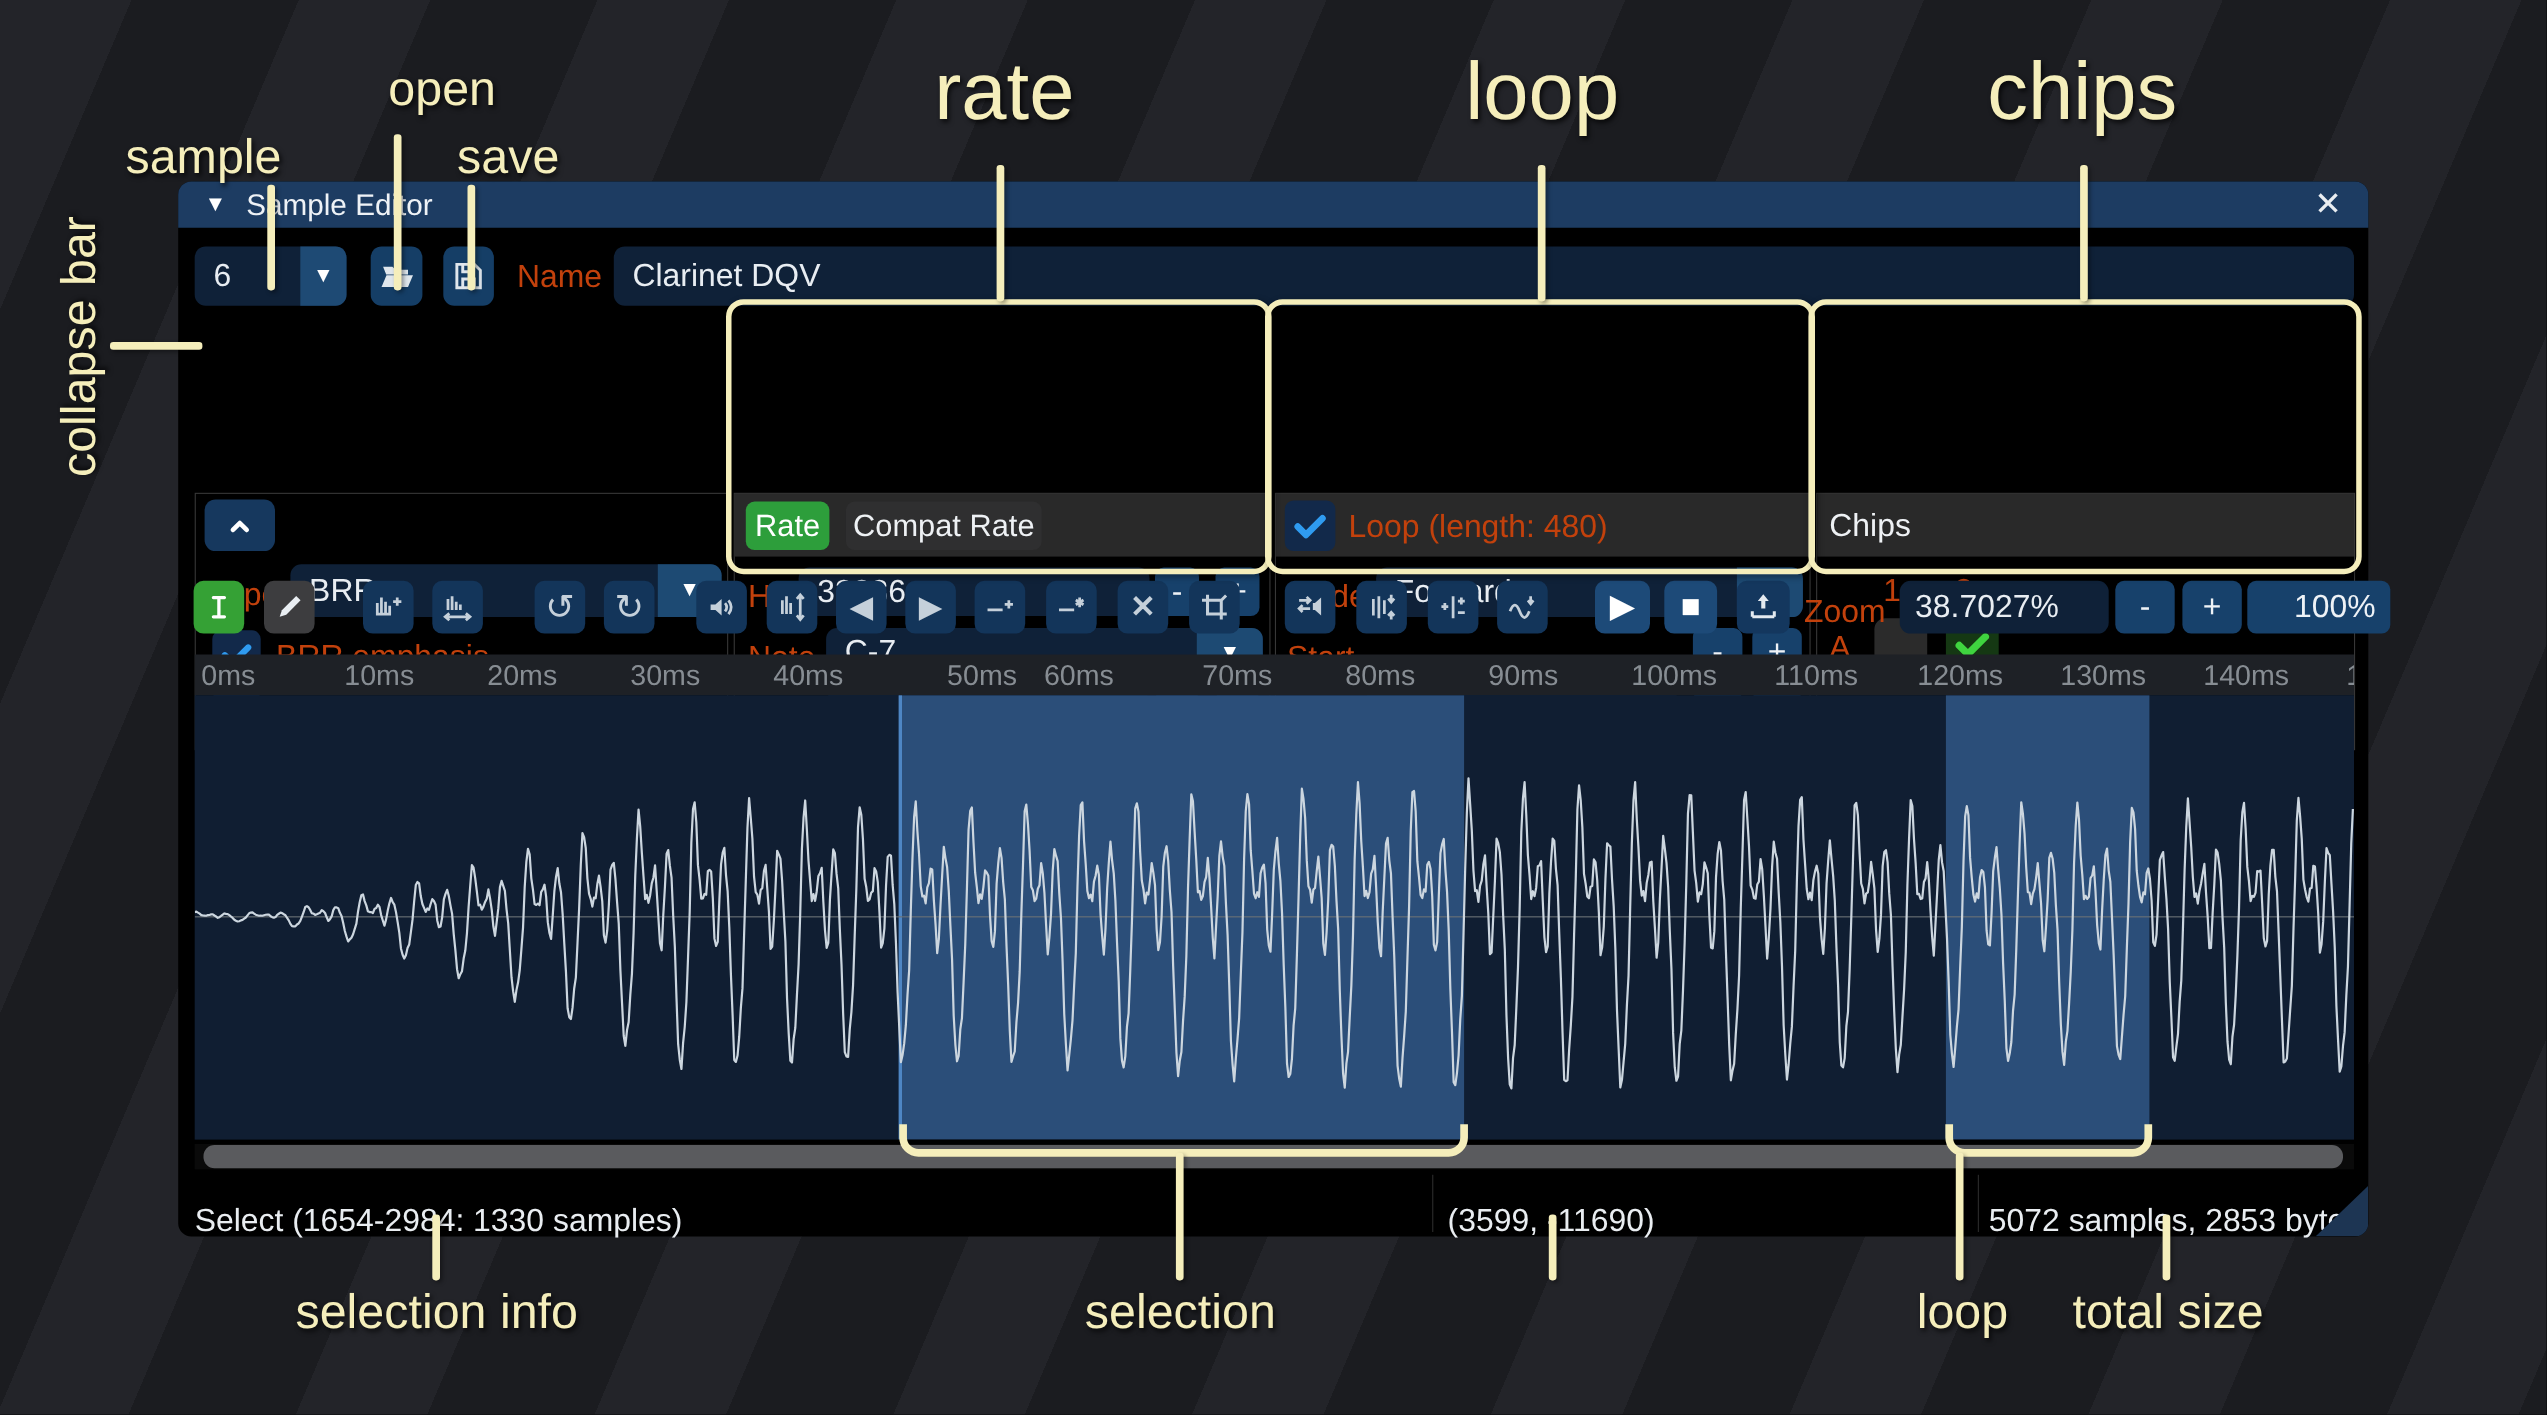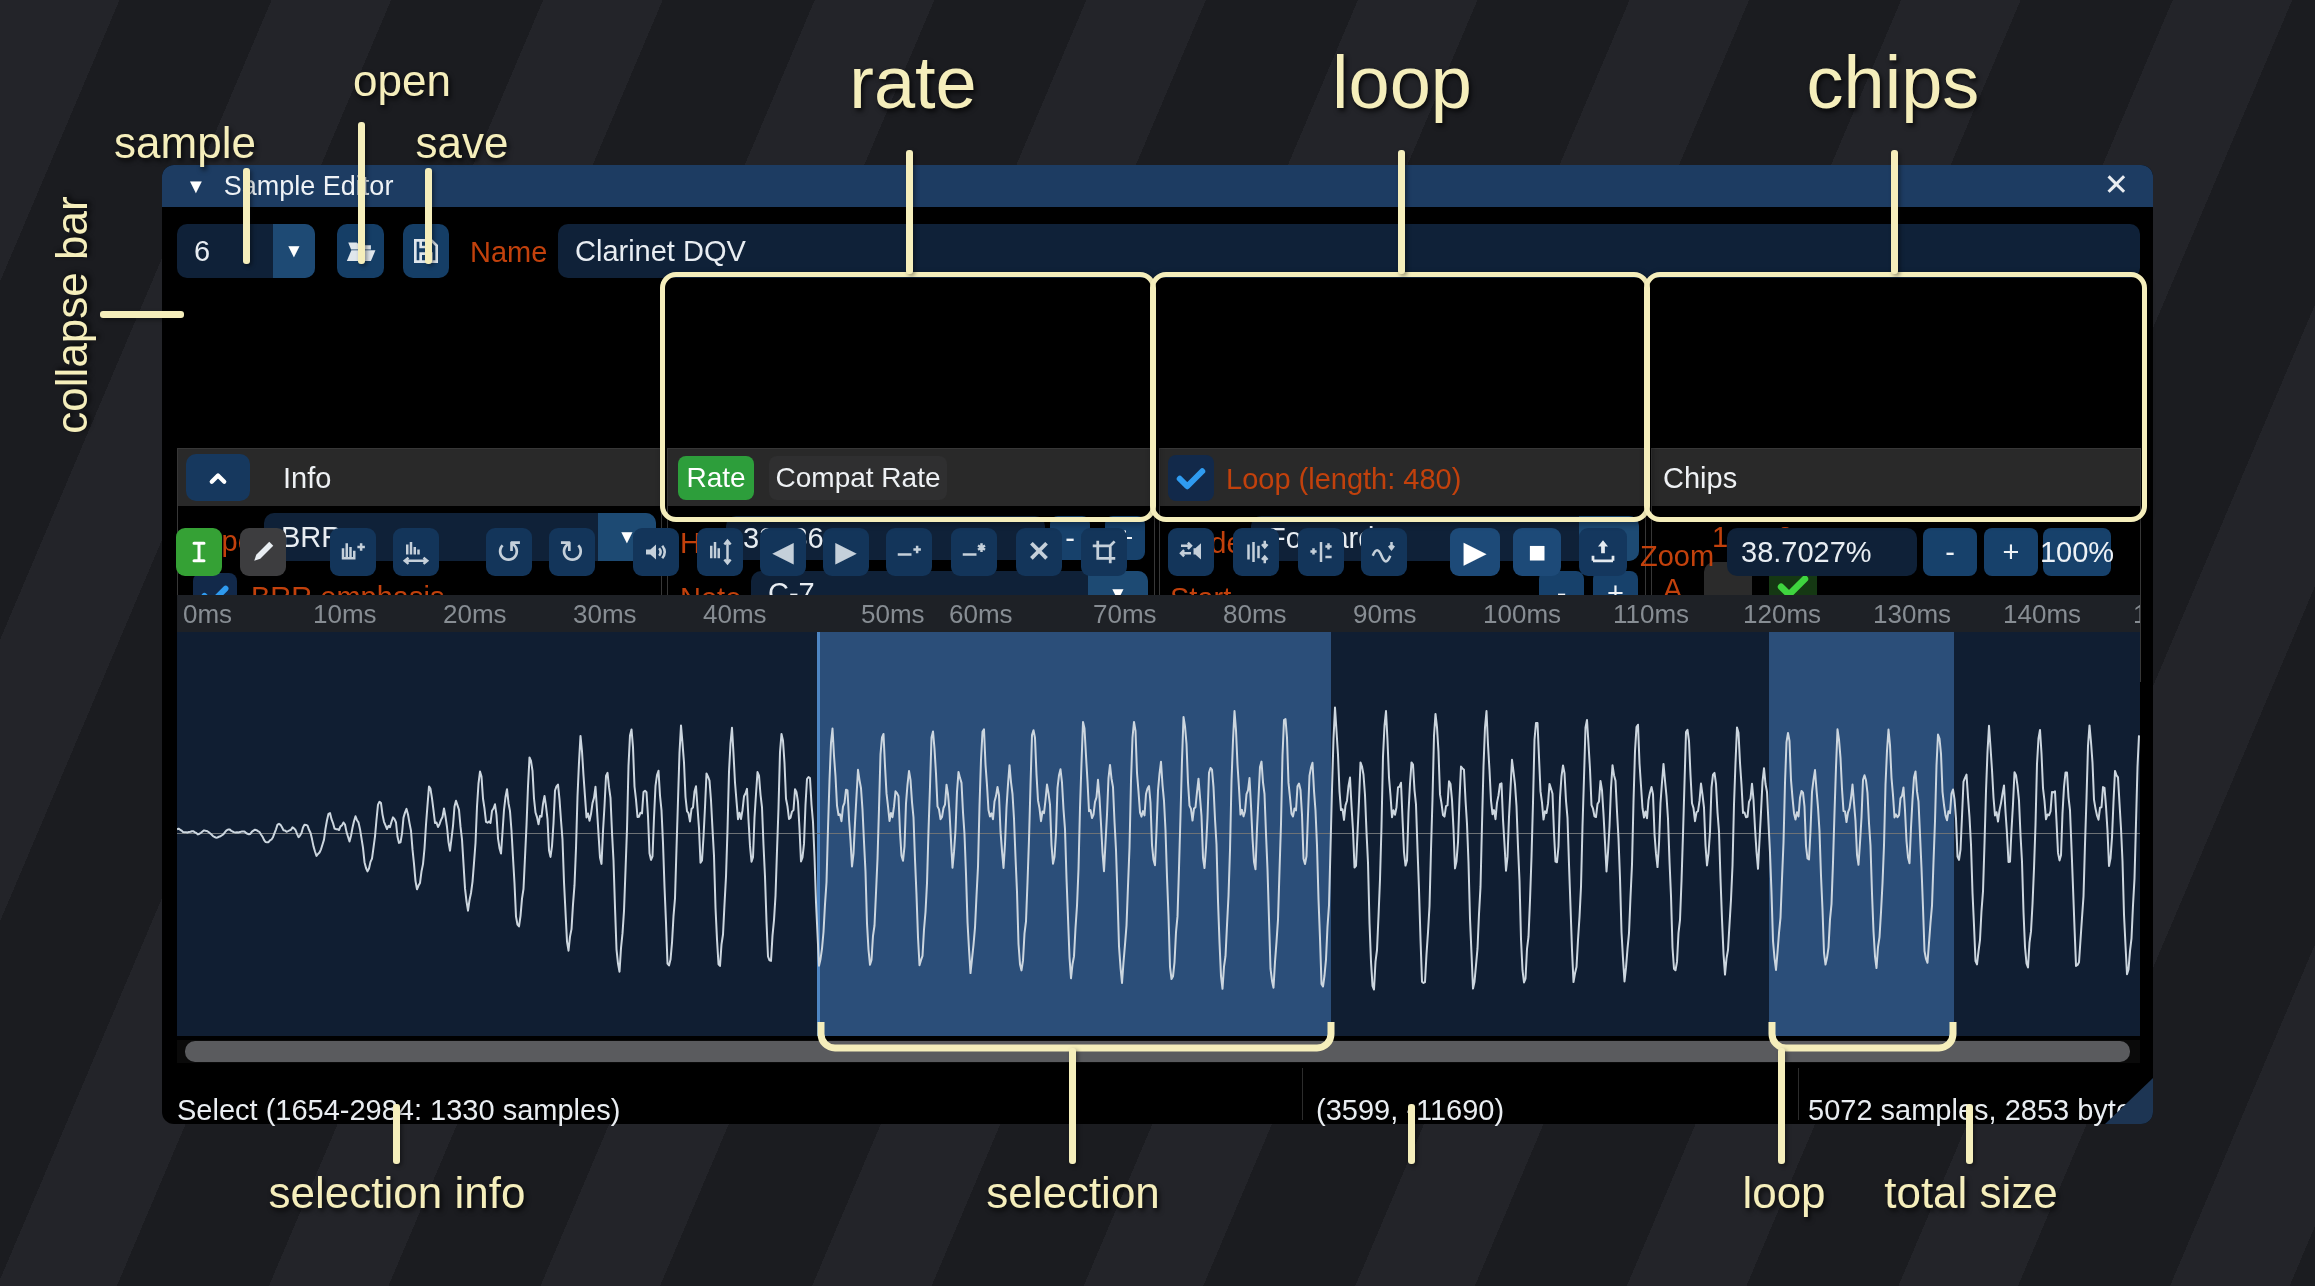--- a/index.html
+++ b/index.html
@@ -89,23 +89,20 @@
             <path d="M8 20 v-6 h8 v6"></path>
           </svg>
       </span>
     </div>
     <div class="lbl" style="left:308px;top:71px;">Name</div>
     <div class="field" style="left:396px;top:59px;width:1582px;height:54px;">
       <span class="val">Clarinet DQV</span>
     </div>
 
     <div class="panel" style="left:15px;width:485px;">
-      <div class="panel-hd">
-        <span style="position:absolute;left:105px;top:13px;">Info</span>
-      </div>
       <div class="icon-btn" style="left:8px;top:5px;width:64px;height:47px;background:#16385e;">
         <span>
           <svg class="ic" width="30" height="30" viewBox="0 0 24 24" fill="none" stroke="#fff" stroke-width="3.4" stroke-linecap="round" stroke-linejoin="round">
               <path d="M7 15 l5 -5 5 5"></path>
             </svg>
         </span>
       </div>
       <div class="lbl" style="left:13px;top:76px;">Type</div>
       <div class="field" style="left:86px;top:64px;width:392px;height:48px;">
         <span class="val">BRR</span>
@@ -326,21 +323,21 @@
           </svg>
         </span>
       </div>
 
     <div class="lbl" style="left:1478px;top:375px;">Zoom</div>
     <div class="field" style="left:1565px;top:363px;width:190px;height:48px;">
         <span class="val" style="padding-left:14px;">38.7027%</span>
       </div>
     <div class="sbtn" style="left:1761px;width:54px;position:absolute;top:363px;">-</div>
     <div class="sbtn" style="left:1822px;width:54px;position:absolute;top:363px;">+</div>
-    <div class="sbtn" style="left:1881px;width:68px;position:absolute;top:363px;">100%</div>
+    <div class="sbtn" style="left:1881px;width:101px;position:absolute;top:363px;padding-left:29px;">100%</div>
 
     <div id="ruler">
         <span class="tick" style="left: 6px;">0ms</span>
         <span class="tick" style="left: 136px;">10ms</span>
         <span class="tick" style="left: 266px;">20ms</span>
         <span class="tick" style="left: 396px;">30ms</span>
         <span class="tick" style="left: 526px;">40ms</span>
         <span class="tick" style="left: 656px; margin-left: 28px;">50ms</span>
         <span class="tick" style="left: 772px;">60ms</span>
         <span class="tick" style="left: 916px;">70ms</span>

